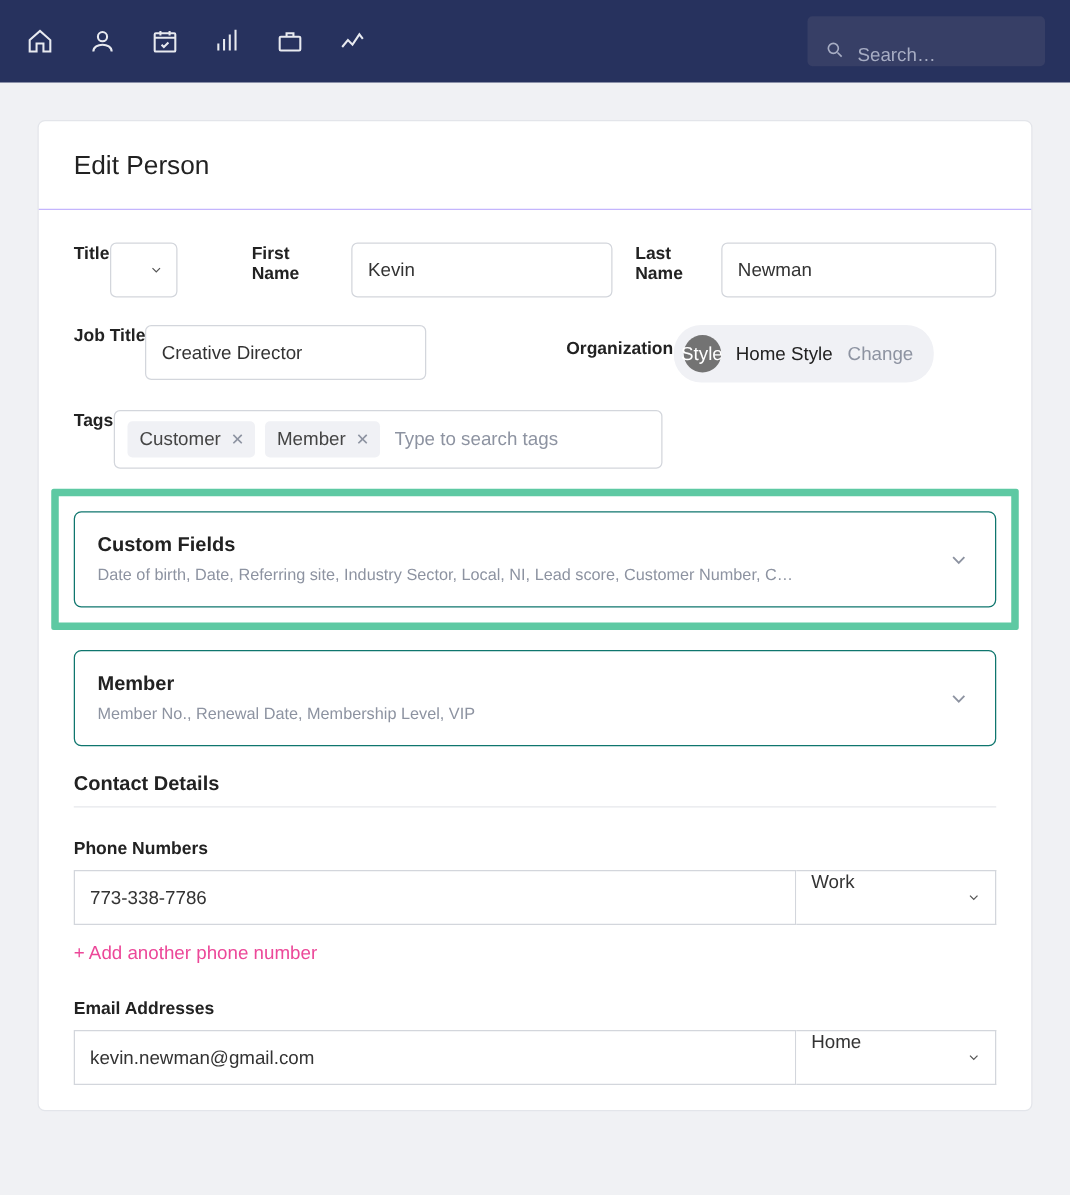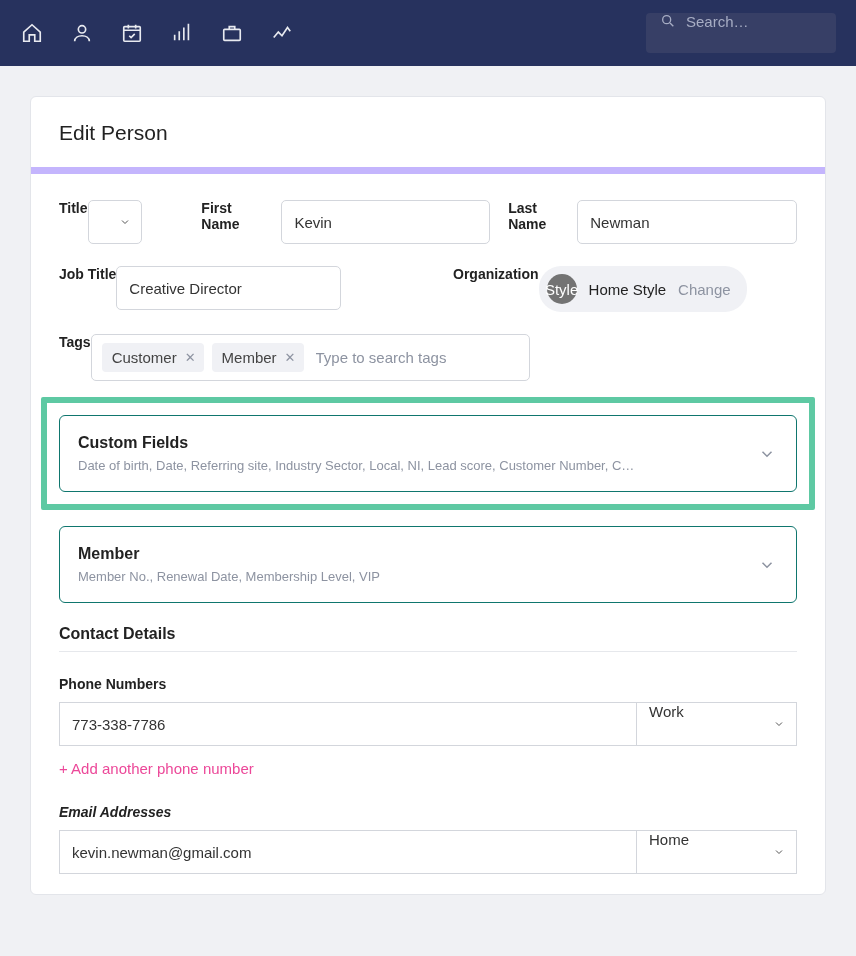--- a/index.html
+++ b/index.html
@@ -29,21 +29,21 @@
     cursor: pointer;
     color: #e8eaf0;
   }
   .nav-icon svg { display:block; }
   .nav-spacer { flex: 1; }
   .search-box {
     background: #373f66;
     border-radius: 4px;
     height: 40px;
     display: flex;
-    align-items: flex-start;
+    align-items: flex-end;
     padding: 0 14px;
     gap: 10px;
     width: 190px;
     color: #a7adc4;
   }
   .search-input {
     background: transparent;
     border: none;
     color: #a7adc4;
     font-size: 15px;
@@ -53,21 +53,21 @@
   .search-input::placeholder { color: #a7adc4; }
   
   .card {
     background: #fff;
     border-radius: 6px;
     border: 1px solid #e3e5ea;
     margin: 30px 30px 0 30px;
   }
   .card-header {
     padding: 24px 28px 22px 28px;
-    border-bottom: 7px solid #c4b5fd;
+    border-bottom: 1px solid #c4b5fd;
   }
   .card-title {
     font-size: 21px;
     font-weight: 400;
     color: #222;
   }
   .card-body {
     padding: 26px 28px 20px 28px;
   }
   .row {
@@ -106,21 +106,21 @@
     width: 18px; height:18px;
     margin-right: 10px;
     color: #555;
     display:flex;align-items:center;justify-content:center;
     pointer-events:none;
   }
   .f-title { width: 130px; }
   .f-first { width: 302px; gap: 13px; }
   .f-last  { width: 302px; }
   .f-job   { width: 376px; }
-  .f-org   { flex: 1; }
+  .f-org   { flex: 1; align-items: center; }
   .org-pill {
     background: #f0f1f5;
     border-radius: 22px;
     height: 46px;
     display: flex;
     align-items: center;
     padding: 0 16px 0 8px;
     gap: 12px;
   }
   .org-avatar {
@@ -357,21 +357,21 @@
         <div class="fake-input">Work</div>
         <span class="chev">
           <svg width="12" height="12" viewBox="0 0 24 24" fill="none" stroke="currentColor" stroke-width="2">
               <path d="M6 9l6 6 6-6"></path>
             </svg>
         </span>
       </div>
     </div>
     <a class="link">+ Add another phone number</a>
 
-    <div class="field-label" style="margin-top:26px;font-style:italic;">Email Addresses</div>
+    <div class="field-label" style="margin-top:26px;">Email Addresses</div>
     <div class="pair-row">
       <div class="input-wrap main">
         <input value="kevin.newman@gmail.com" style="">
       </div>
       <div class="input-wrap type">
         <div class="fake-input">Home</div>
         <span class="chev">
           <svg width="12" height="12" viewBox="0 0 24 24" fill="none" stroke="currentColor" stroke-width="2">
               <path d="M6 9l6 6 6-6"></path>
             </svg>

